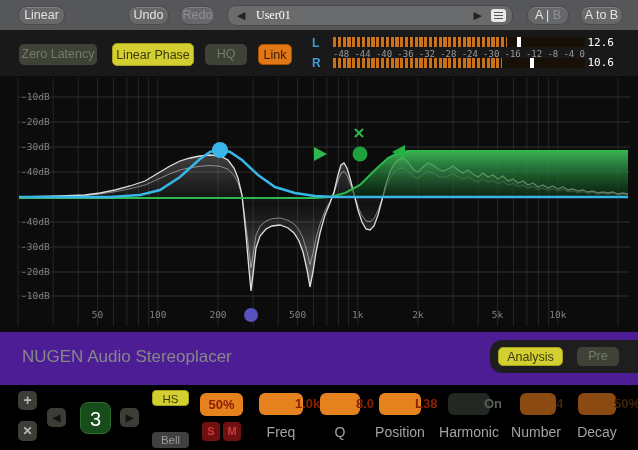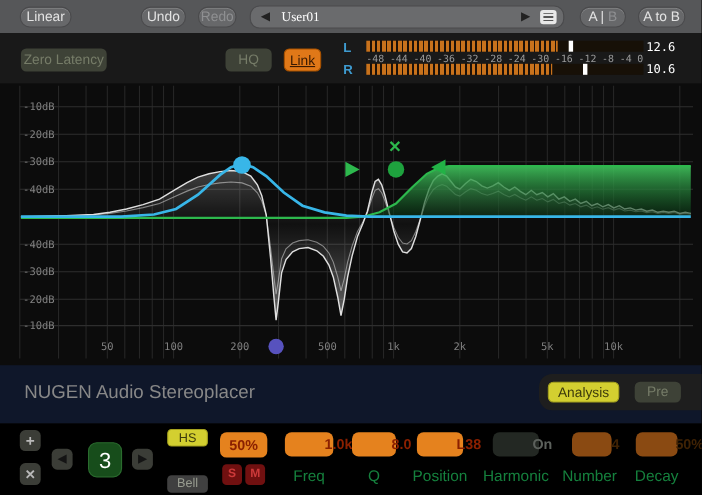--- a/index.html
+++ b/index.html
@@ -37,21 +37,21 @@
   .mscale{position:absolute;left:333px;top:49px;width:252px;display:flex;
           justify-content:space-between;font-family:"DejaVu Sans Mono",monospace;
           font-size:9px;color:#9a9a9a;}
   .mval{position:absolute;right:24px;width:40px;text-align:right;color:#fff;
         font-family:"DejaVu Sans Mono",monospace;font-size:11px;}
 
   
   .graphwrap{position:absolute;left:0;top:76px;width:638px;height:256px;background:#0c0c0c;}
 
   
-  .footer{position:absolute;left:0;top:332px;width:638px;height:53px;background:#0f172a;}
+  .footer{position:absolute;left:0;top:332px;width:638px;height:53px;background:#4c1d95;}
   .title{position:absolute;left:22px;top:15px;font-size:17px;color:#888;}
   .anpill{position:absolute;left:490px;top:8px;width:160px;height:33px;background:#1e1e1e;
           border-radius:12px;}
   .anbtn{position:absolute;top:7px;height:19px;border-radius:5px;font-size:12.5px;
          line-height:19px;text-align:center;box-sizing:border-box;}
 
   
   .controls{position:absolute;left:0;top:385px;width:638px;height:65px;background:#000;}
   .sq{position:absolute;background:#3b3d37;border-radius:5px;color:#b9b9b9;text-align:center;
       font-weight:bold;}
@@ -65,21 +65,21 @@
   .mixbtn{position:absolute;left:200px;top:8px;width:43px;height:23px;background:#e5821e;
           border-radius:6px;color:#8b2000;font-weight:bold;font-size:13px;line-height:23px;
           text-align:center;}
   .sm{position:absolute;top:37px;width:18px;height:19px;background:#701010;border-radius:4px;
       color:#cc3a3a;font-weight:bold;font-size:11px;line-height:19px;text-align:center;}
   .param-val{position:absolute;top:8px;height:22px;border-radius:6px;font-weight:bold;
              font-size:13px;line-height:22px;text-align:center;box-sizing:border-box;padding-left:36px;}
   .val-orange{background:#e5821e;color:#8b2000;}
   .val-dim{background:#232823;color:#5c615c;}
   .val-brown{background:#8a4a12;color:#3f2204;}
-  .param-lab{position:absolute;top:39px;font-size:14px;color:#15803d;text-align:center;}
+  .param-lab{position:absolute;top:39px;font-size:14px;color:#a3a3a3;text-align:center;}
 </style>
 </head>
 <body>
 
 <div id="win">
 
   <div class="topbar">
     <div class="tbtn" style="left:18px;width:47px;">Linear</div>
     <div class="tbtn" style="left:128px;width:41px;">Undo</div>
     <div class="tbtn dimtext" style="left:180px;width:35px;">Redo</div>
@@ -88,22 +88,23 @@
       <span class="preset-name">User01</span>
       <span class="arrow" style="right:30px;">▶</span>
       <span class="menu-ic"></span>
     </div>
     <div class="tbtn" style="left:527px;width:42px;"><span>A |</span> <span class="dimtext">B</span></div>
     <div class="tbtn" style="left:580px;width:43px;">A to B</div>
   </div>
 
   <div class="optrow">
     <div class="mode olive" style="left:19px;top:14px;width:78px;">Zero Latency</div>
+    <div class="mode yellow" style="left:112px;top:13px;width:82px;height:23px;line-height:22px;">Linear Phase</div>
     <div class="mode olive" style="left:205px;top:14px;width:42px;">HQ</div>
-    <div class="mode orangebtn" style="left:258px;top:14px;width:34px;text-decoration:underline;">Link</div>
+    <div class="mode orangebtn" style="left:258px;top:14px;width:34px;">Link</div>
 
     <span class="chan-lab" style="left:312px;top:6px;">L</span>
     <span class="chan-lab" style="left:312px;top:26px;">R</span>
 
     <div class="meter" style="top:7px;">
       <div class="fill" style="width: 69%;"></div>
       <div class="peak" style="left: 73%;"></div>
     </div>
     <div class="mscale" style="top:19px;">
         <span>-48</span>

